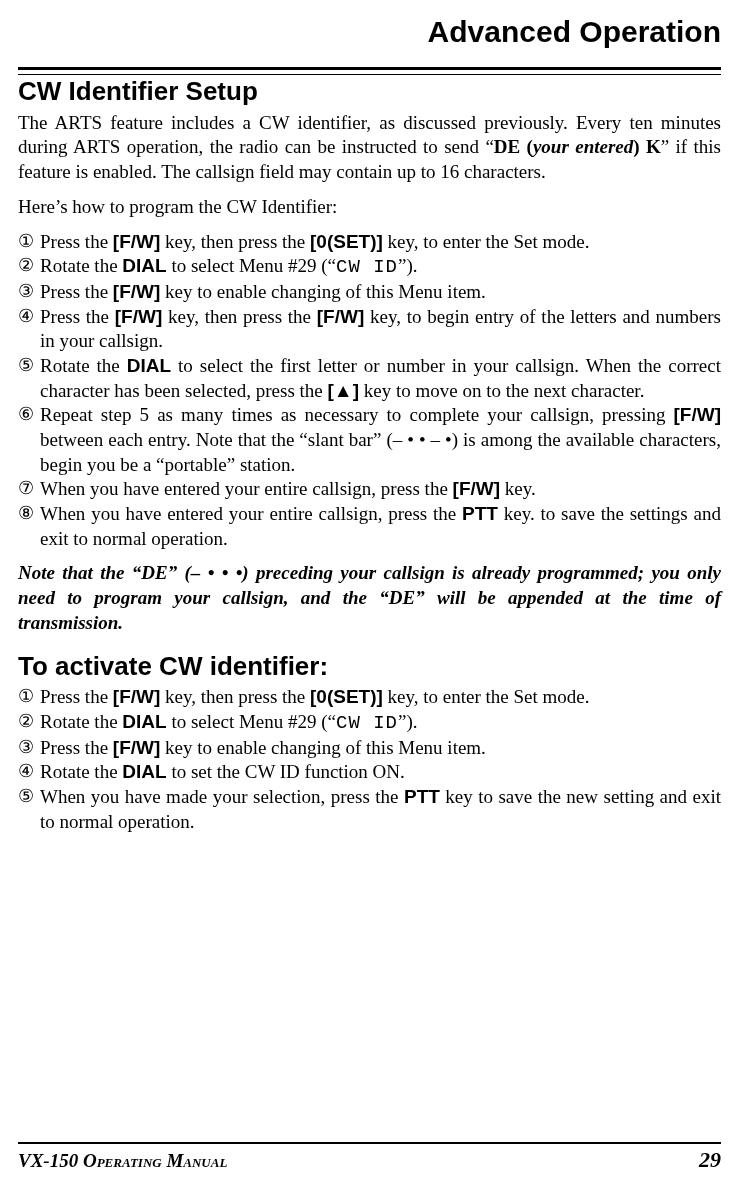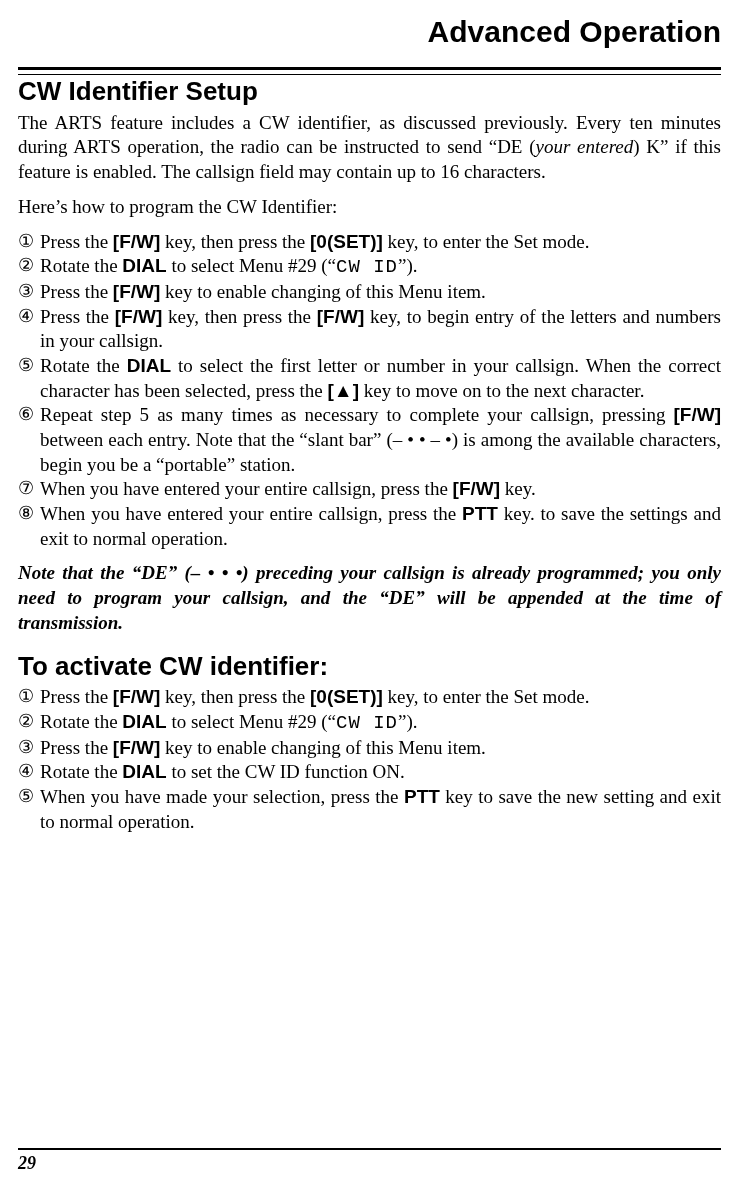--- a/index.html
+++ b/index.html
@@ -35,21 +35,21 @@
     .list-item {
       display: flex;
       align-items: flex-start;
       text-align: justify;
     }
     .marker {
       flex: 0 0 22px;
       font-size: 18px;
     }
     .item-body { flex: 1; }
-    .bold { font-weight: normal; }
+    .bold { font-weight: bold; }
     .ital { font-style: italic; }
     .sans-bold { font-family: Arial, Helvetica, sans-serif; font-weight: bold; }
     .seg7 {
       font-family: 'Courier New', monospace;
       font-weight: normal;
       letter-spacing: 1px;
     }
     .note {
       font-style: italic;
       font-weight: bold;
@@ -75,21 +75,21 @@
     }
     .footer-left {
       font-style: italic;
       font-weight: bold;
       font-size: 19px;
     }
     .footer-left .sc { font-variant: small-caps; }
     .footer-right {
       font-style: italic;
       font-weight: bold;
-      font-size: 18px;
+      font-size: 22px;
     }
   </style>
 </head>
 <body>
 
 <div class="header-title">Advanced Operation</div>
 <hr class="hr-thick">
 <hr class="hr-thin">
 
 <div class="subhead">CW Identifier Setup</div>
@@ -160,15 +160,18 @@
   </div>
   <div class="list-item">
     <span class="marker">⑤</span>
     <span class="item-body"><span>When you have made your selection, press the </span><span class="sans-bold">PTT</span><span> key to save the new setting and exit to normal operation.</span></span>
   </div>
 </div>
 
 <div class="footer">
   <hr class="footer-line">
   <div class="footer-row">
+    <span class="footer-left">
+      <span>VX-150 </span><span class="sc">Operating Manual</span>
+    </span>
     <span class="footer-right">29</span>
   </div>
 </div>
 
 </body></html>

